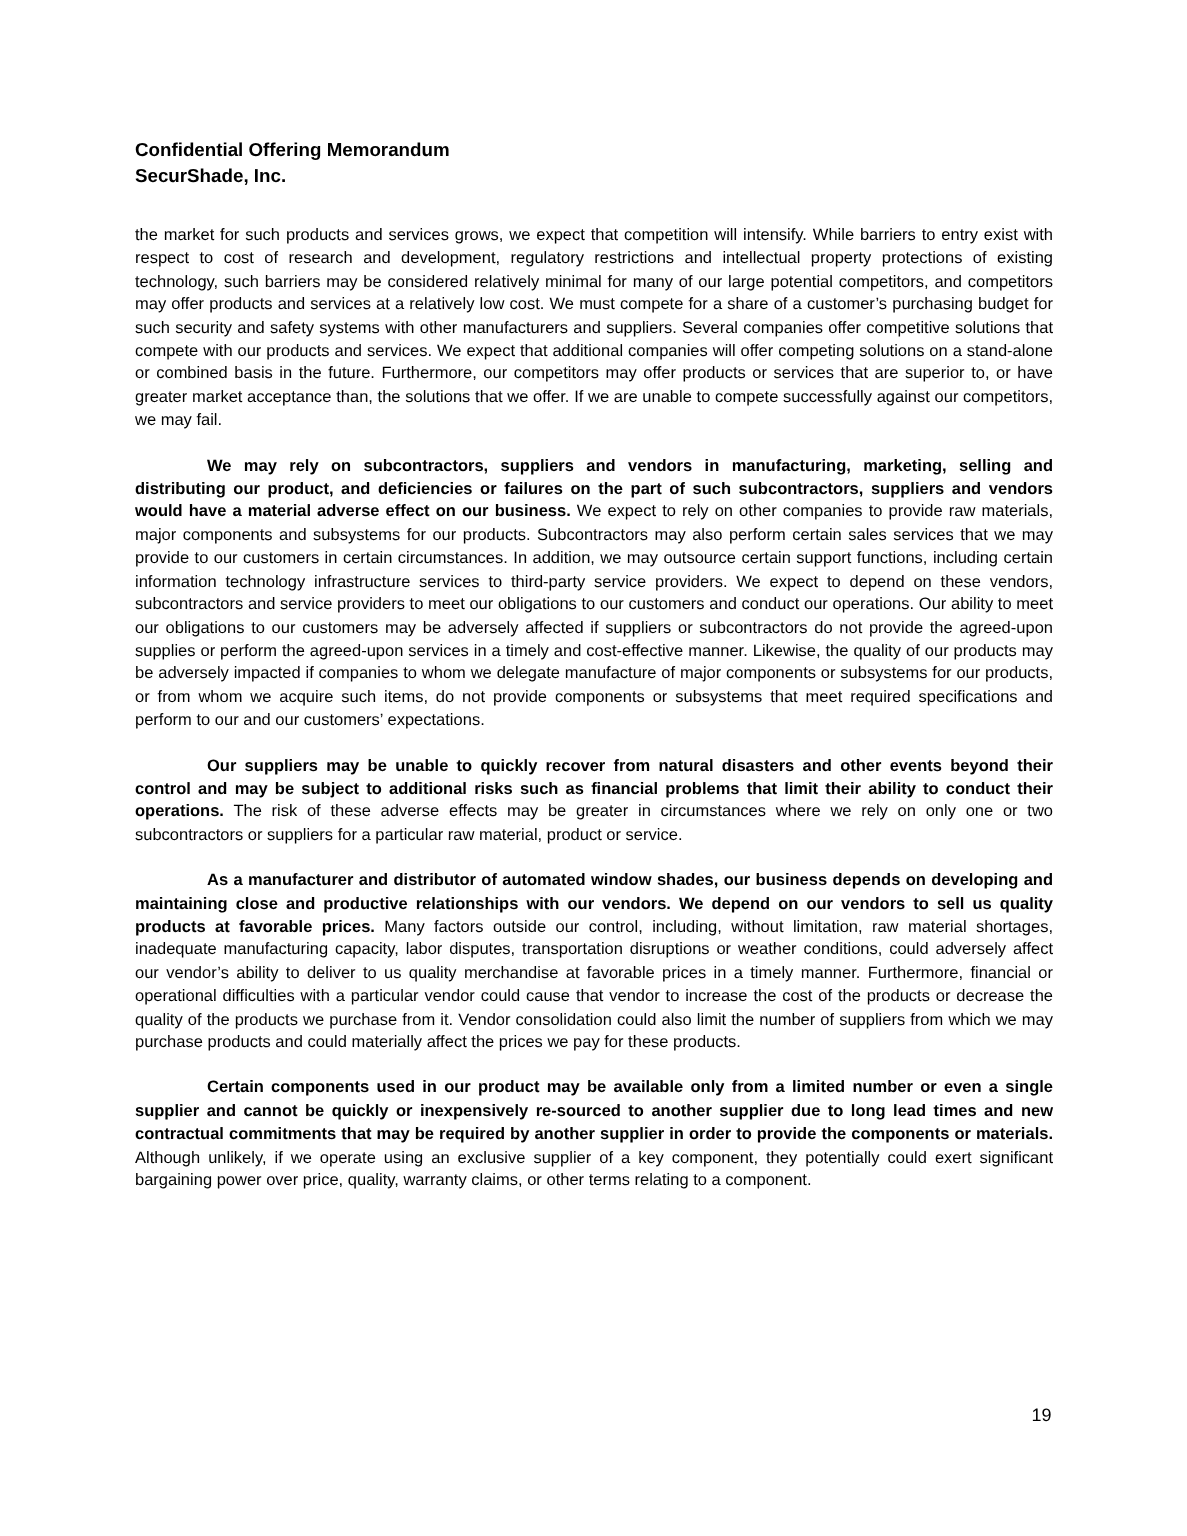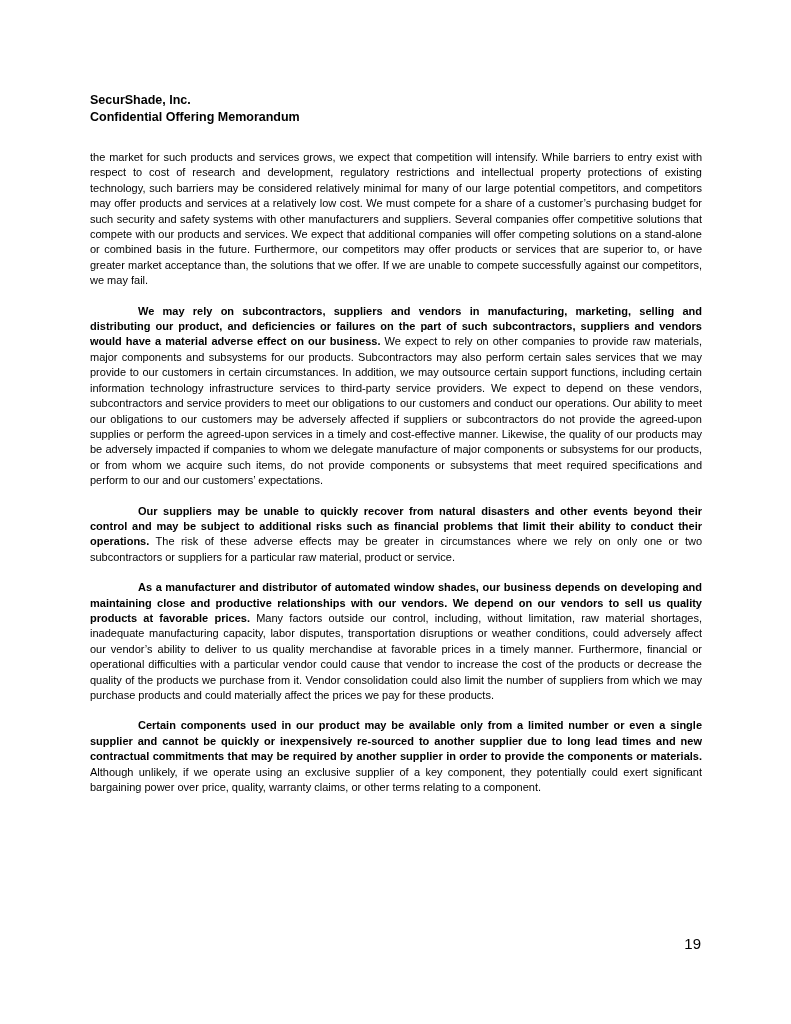--- a/index.html
+++ b/index.html
@@ -40,33 +40,33 @@
   .body-text p.indent {
     text-indent: 48px;
   }
   .lead {
     font-weight: bold;
   }
   .page-number {
     position: absolute;
     right: 90px;
     top: 936px;
-    font-size: 15px;
+    font-size: 12px;
     line-height: 15px;
   }
 </style>
 </head>
 <body>
 
 <div class="page">
   <div class="content">
 
     <div class="doc-header">
+      <div>Confidential Offering Memorandum</div>
       <div>SecurShade, Inc.</div>
-      <div>Confidential Offering Memorandum</div>
     </div>
 
     <div class="body-text">
 
       <p><span>the market for such products and services grows, we expect that competition will intensify.  While barriers to entry exist with respect to cost of research and development, regulatory restrictions and intellectual property protections of existing technology, such barriers may be considered relatively minimal for many of our large potential competitors, and competitors may offer products and services at a relatively low cost.  We must compete for a share of a customer’s purchasing budget for such security and safety systems with other manufacturers and suppliers.  Several companies offer competitive solutions that compete with our products and services.  We expect that additional companies will offer competing solutions on a stand-alone or combined basis in the future.  Furthermore, our competitors may offer products or services that are superior to, or have greater market acceptance than, the solutions that we offer.  If we are unable to compete successfully against our competitors, we may fail.</span></p>
 
       <p class="indent"><span class="lead">We may rely on subcontractors, suppliers and vendors in manufacturing, marketing, selling and distributing our product, and deficiencies or failures on the part of such subcontractors, suppliers and vendors would have a material adverse effect on our business.</span> <span>We expect to rely on other companies to provide raw materials, major components and subsystems for our products.  Subcontractors may also perform certain sales services that we may provide to our customers in certain circumstances.  In addition, we may outsource certain support functions, including certain information technology infrastructure services to third-party service providers.  We expect to depend on these vendors, subcontractors and service providers to meet our obligations to our customers and conduct our operations.  Our ability to meet our obligations to our customers may be adversely affected if suppliers or subcontractors do not provide the agreed-upon supplies or perform the agreed-upon services in a timely and cost-effective manner.  Likewise, the quality of our products may be adversely impacted if companies to whom we delegate manufacture of major components or subsystems for our products, or from whom we acquire such items, do not provide components or subsystems that meet required specifications and perform to our and our customers’ expectations.</span></p>
 
       <p class="indent"><span class="lead">Our suppliers may be unable to quickly recover from natural disasters and other events beyond their control and may be subject to additional risks such as financial problems that limit their ability to conduct their operations.</span> <span>The risk of these adverse effects may be greater in circumstances where we rely on only one or two subcontractors or suppliers for a particular raw material, product or service.</span></p>
 

